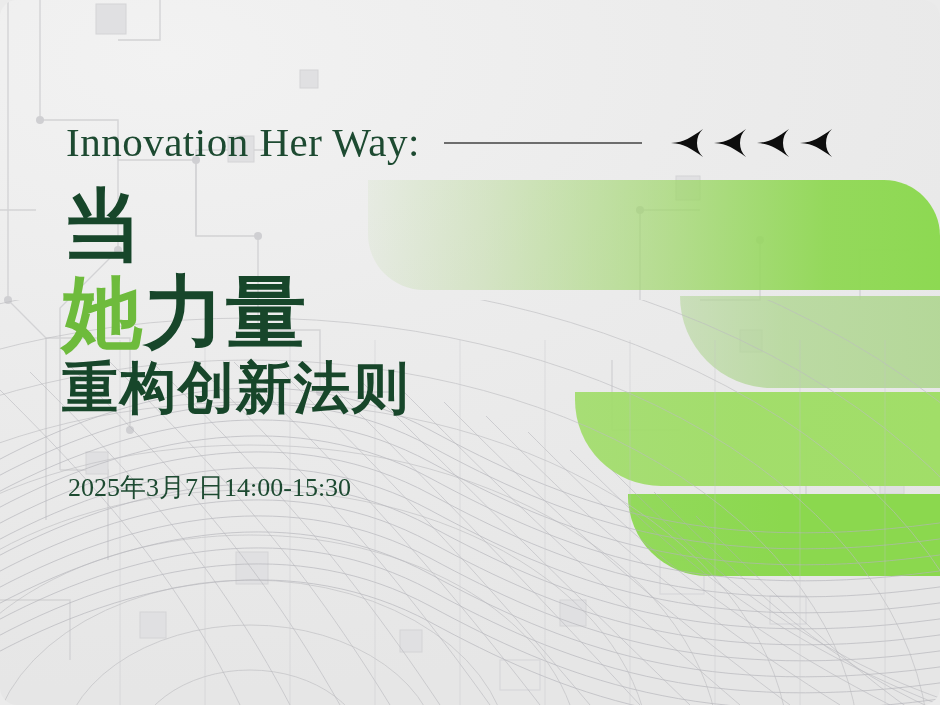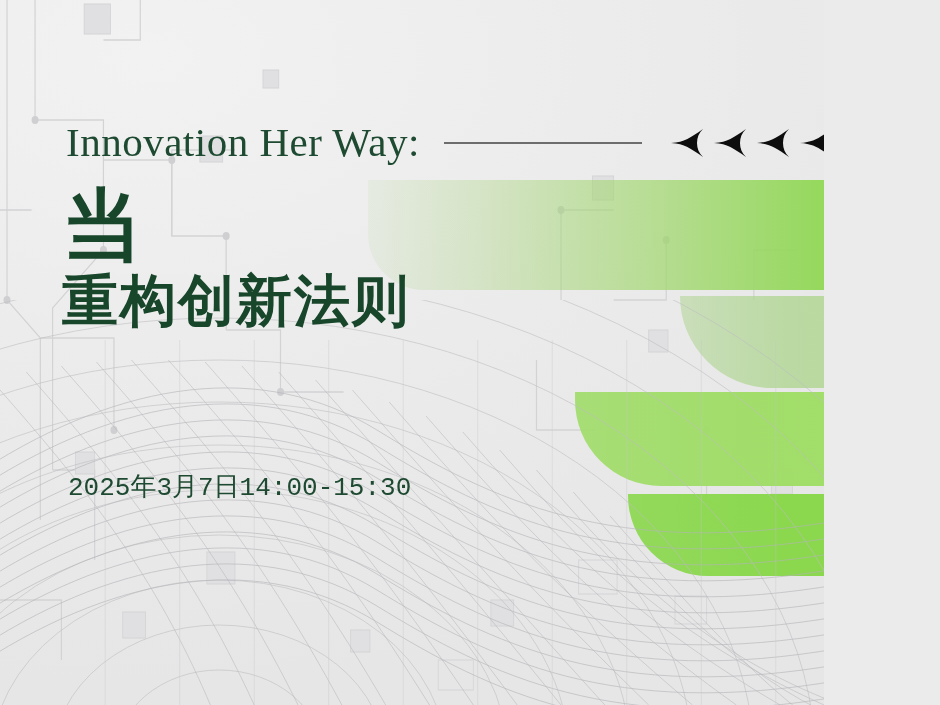--- a/index.html
+++ b/index.html
@@ -3,23 +3,24 @@
 <meta charset="utf-8">
 <title>Poster</title>
 <style>
   html,body{margin:0;padding:0;}
   body{
     width:940px;height:705px;overflow:hidden;
     background:#ebebeb;
     font-family:"Liberation Sans","DejaVu Sans",sans-serif;
   }
   .poster{
-    position:relative;width:824px;height:705px;overflow:hidden;
+    position:relative;width:940px;height:705px;overflow:hidden;
     background:
       radial-gradient(120% 90% at 18% 8%, #f2f2f2 0%, #ececec 45%, #e6e6e6 100%);
+    border-radius: 17px;
   }
 
   
   .layer{position:absolute;inset:0;pointer-events:none;}
   .layer svg{display:block;width:100%;height:100%;}
 
   
   .bars{position:absolute;inset:0;pointer-events:none;}
   .bar{position:absolute;}
 
@@ -92,21 +93,21 @@
     letter-spacing:2px;
   }
   .hl-1{font-size:80px;color:#17462a;}
   .hl-2{font-size:80px;margin-top:8px;}
   .hl-3{font-size:56px;color:#17462a;margin-top:8px;}
   .accent{color:#6ebb3c;}
   .dk{color:#17462a;}
 
   .meta{position:absolute;left:68px;top:468px;}
   .meta-line{
-    font-family:Liberation Mono, monospace;
+    font-family:Liberation Serif, serif;
     font-size:26px;color:#1d4a31;line-height:1.55;
     letter-spacing:0px;white-space:nowrap;text-align:right;
   }
 </style>
 </head>
 <body>
 
 <div class="poster">
 
   <div class="layer circuit">
@@ -265,20 +266,21 @@
           <path d="M35 6 C 22 15, 17 19, 3 20 C 17 21, 22 25, 35 34 C 27 27, 27 13, 35 6 Z" fill="#0d0d0d"></path>
         </svg>
         <svg width="40" height="40" viewBox="0 0 40 40">
           <path d="M35 6 C 22 15, 17 19, 3 20 C 17 21, 22 25, 35 34 C 27 27, 27 13, 35 6 Z" fill="#0d0d0d"></path>
         </svg>
       </div>
     </div>
 
     <div class="headline">
       <div class="hl-line hl-1">当</div>
+      <div class="hl-line hl-2"><span class="accent">她</span><span class="dk">力量</span></div>
       <div class="hl-line hl-3">重构创新法则</div>
     </div>
 
     <div class="meta">
       <div class="meta-line">2025年3月7日14:00-15:30</div>
     </div>
 
   </div>
 </div>
 

